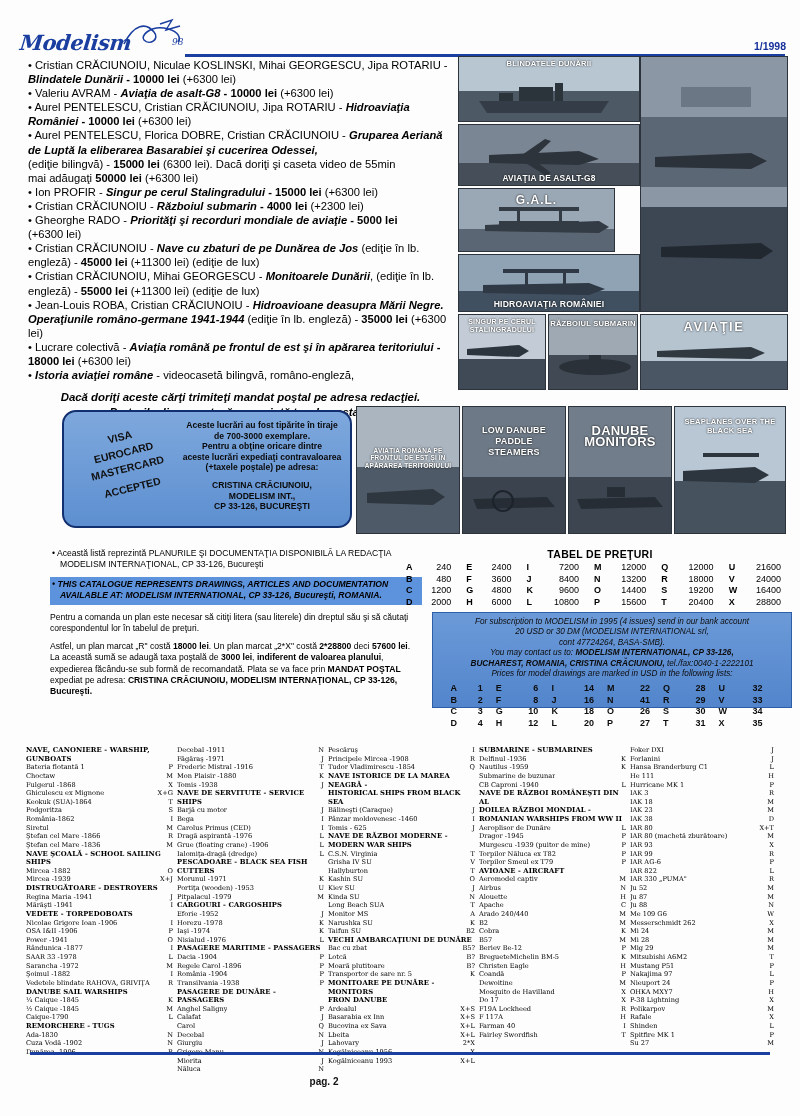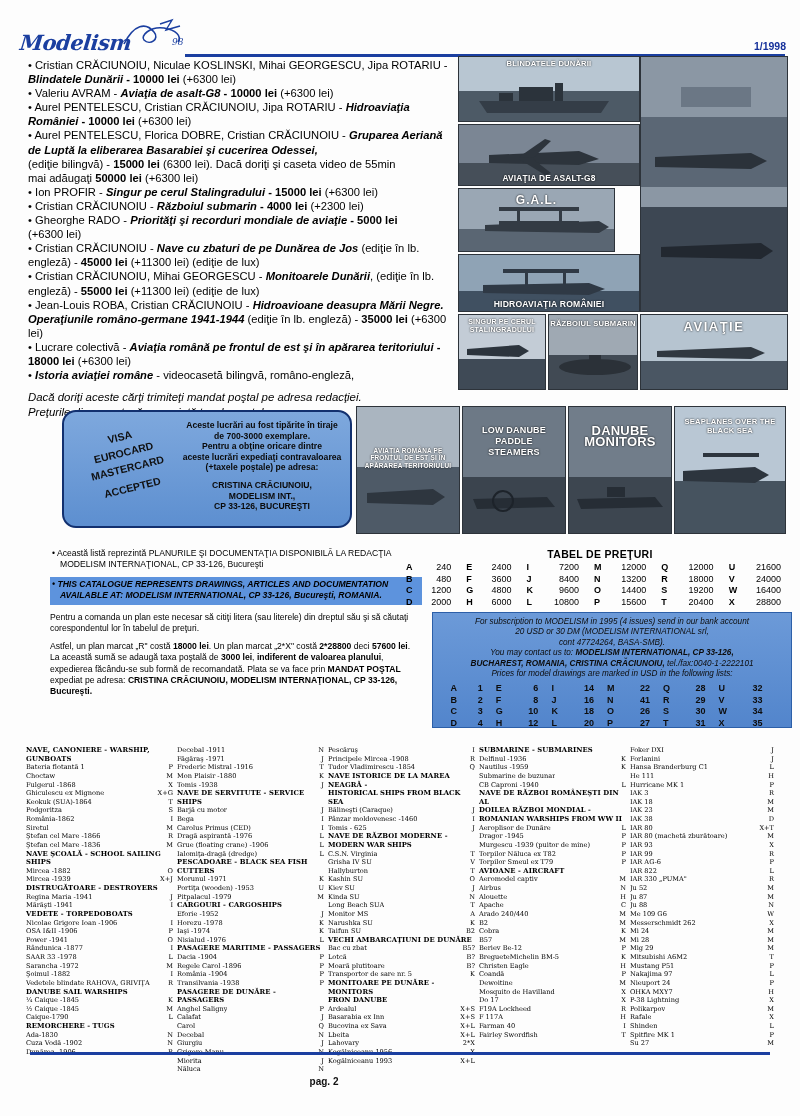--- a/index.html
+++ b/index.html
@@ -49,22 +49,22 @@
     position: absolute; left: 28px; top: 58px; width: 425px;
     font-size: 11.2px; line-height: 14.1px;
     font-family: "Liberation Sans", sans-serif;
     color: #000;
   }
   .booklist p { margin: 0; padding: 0; }
   .booklist b { font-weight: 700; }
   .booklist i { font-style: italic; font-weight: 700; }
   .booklist .note {
     margin-top: 8px;
-    text-align: left;
-    font-style: italic; font-weight: 400;
+    text-align: center;
+    font-style: italic; font-weight: 700;
     font-size: 11.4px; line-height: 15px;
   }
 
   
   .covers {
     position: absolute; left: 458px; top: 56px; width: 330px; height: 335px;
   }
   .cov {
     position: absolute;
     background: #5a6470;
@@ -137,21 +137,21 @@
   .pricetab .ttl {
     text-align: center; font-weight: 700; font-size: 10.5px;
     margin-bottom: 2px; letter-spacing: 0.3px;
   }
   .pricetab table { border-collapse: collapse; width: 100%; font-size: 9px; }
   .pricetab td { padding: 0 1px; line-height: 11.6px; white-space: nowrap; }
   .pricetab td.l { font-weight: 700; width: 11px; }
   .pricetab td.v { text-align: right; padding-right: 14px; }
 
   .subbox {
-    position: absolute; left: 432px; top: 612px; width: 360px; height: 116px;
+    position: absolute; left: 432px; top: 612px; width: 360px; height: 96px;
     background: linear-gradient(#6c9ad8, #5285cc);
     border: 1px solid #2c5fa8;
     padding: 4px 6px 0 6px;
   }
   .subbox .txt {
     text-align: center;
     font-style: italic;
     font-size: 8.2px; line-height: 10.4px;
     color: #0c0c0c;
     font-family: "Liberation Sans", sans-serif;

